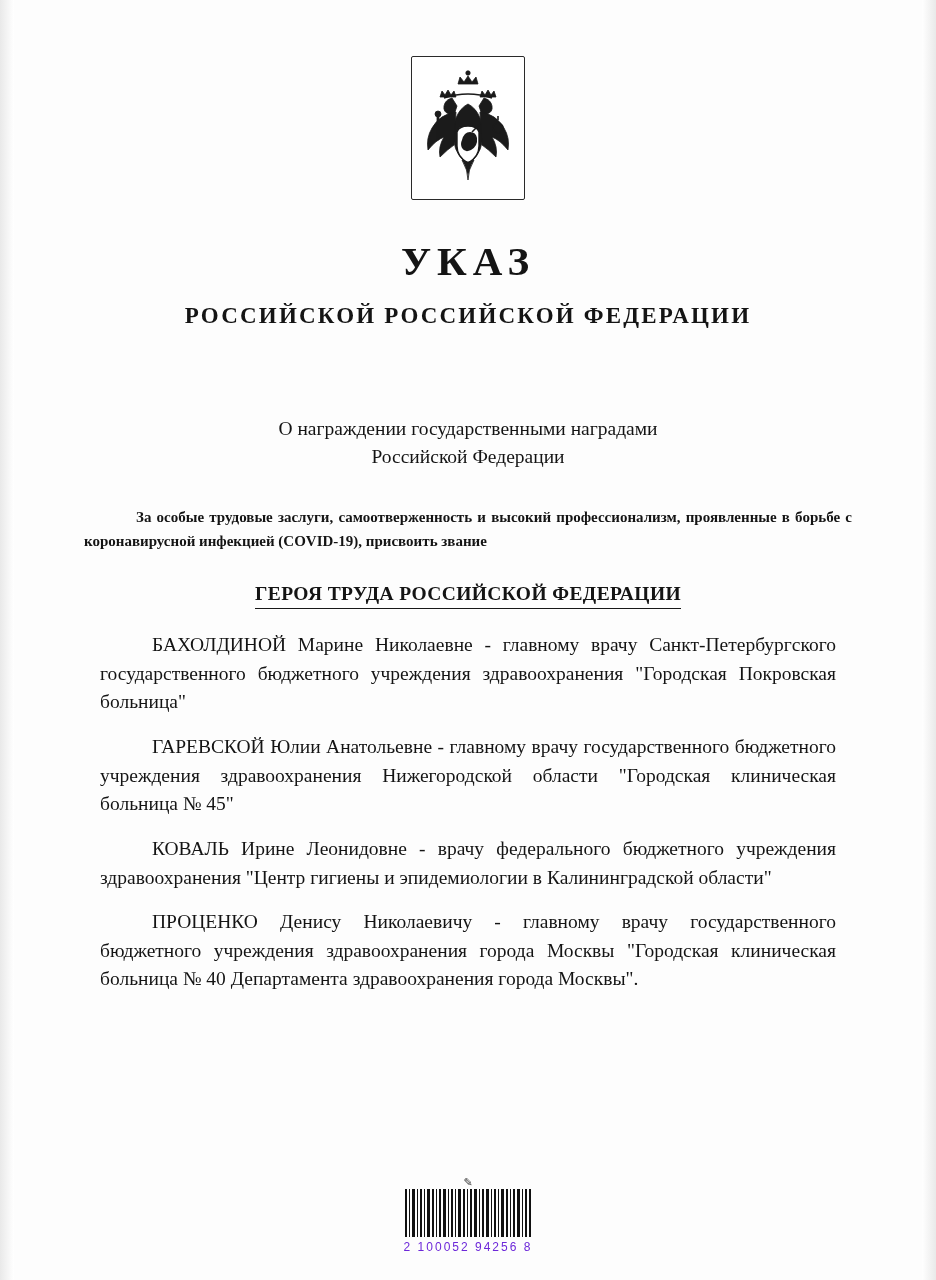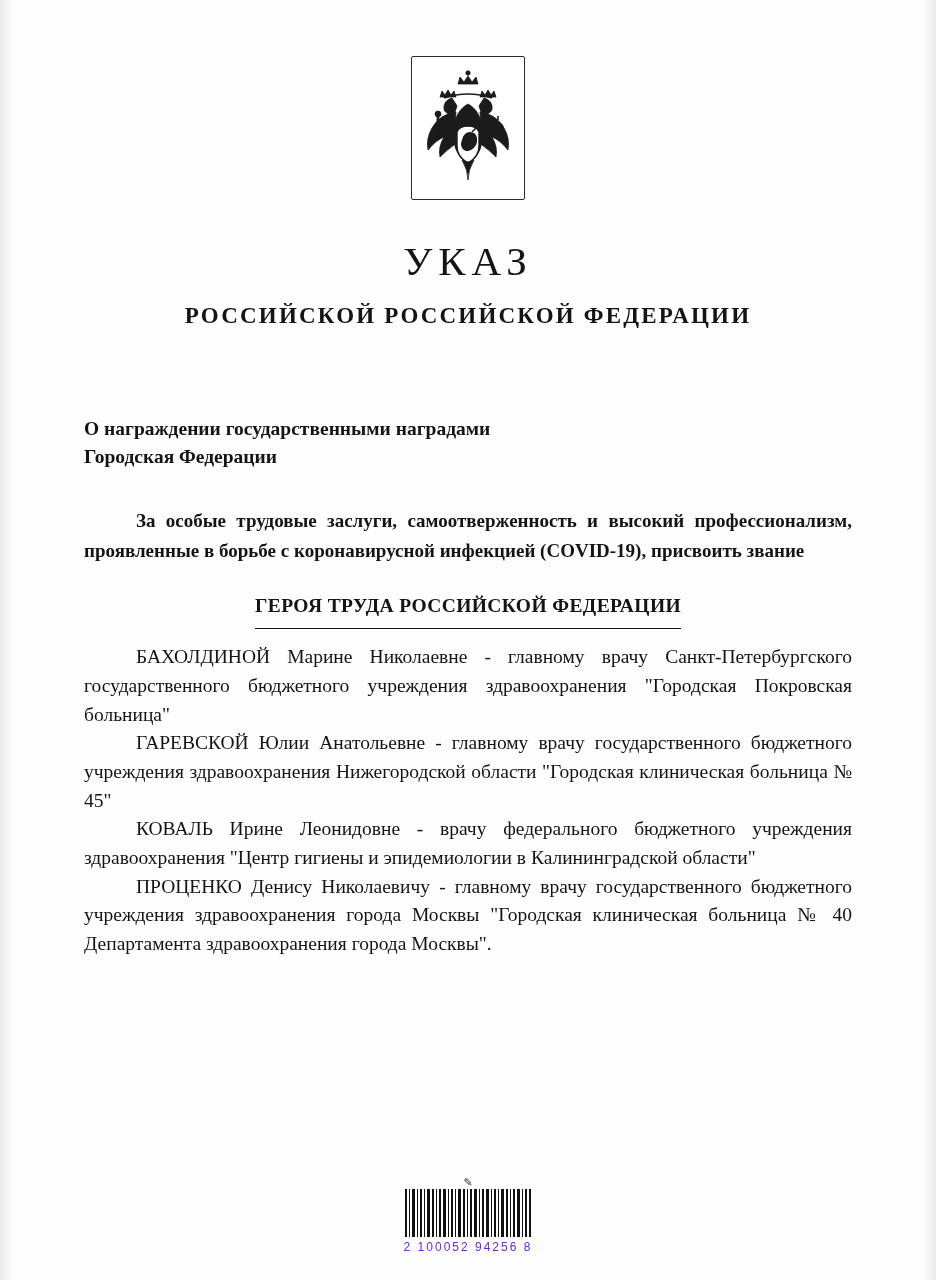--- a/index.html
+++ b/index.html
@@ -40,77 +40,77 @@
     justify-content: center;
     background: #ffffff;
     position: relative;
   }
   .emblem svg { display: block; }
 
   
   .doc-title {
     text-align: center;
     font-size: 41px;
-    font-weight: normal;
+    font-weight: bold;
     letter-spacing: 6px;
     margin-top: 40px;
     line-height: 1.05;
   }
   .doc-subtitle {
     text-align: center;
     font-size: 23px;
     font-weight: bold;
     letter-spacing: 2.2px;
     margin-top: 20px;
   }
 
   
   .subject {
-    text-align: left;
+    text-align: center;
     font-size: 19.5px;
-    font-weight: bold;
+    font-weight: normal;
     line-height: 1.42;
     margin-top: 86px;
   }
 
   
   .preamble {
-    font-size: 19px;
+    font-size: 15px;
     font-weight: bold;
     line-height: 1.55;
     margin-top: 36px;
     text-align: justify;
     text-align-last: left;
     text-indent: 52px;
   }
 
   
   .award-name {
     text-align: center;
     font-size: 19.5px;
     font-weight: bold;
     margin-top: 30px;
     letter-spacing: 0.4px;
   }
   .award-name span {
     border-bottom: 1px solid #171717;
-    padding-bottom: 12px;
+    padding-bottom: 4px;
   }
 
   
   .recipients {
     margin-top: 26px;
   }
   .recipient {
     font-size: 19.5px;
     line-height: 1.47;
     text-align: justify;
     text-align-last: left;
     text-indent: 52px;
-    margin: 0;
+    margin: 16px;
   }
 
   
   .barcode-area {
     position: absolute;
     left: 0;
     right: 0;
     bottom: 26px;
     display: flex;
     flex-direction: column;
@@ -187,21 +187,21 @@
         </g>
       </svg>
     </div>
   </div>
 
   <div class="doc-title">УКАЗ</div>
   <div class="doc-subtitle">РОССИЙСКОЙ РОССИЙСКОЙ ФЕДЕРАЦИИ</div>
 
   <div class="subject">
     <div>О награждении государственными наградами</div>
-    <div>Городская Федерации</div>
+    <div>Российской Федерации</div>
   </div>
 
   <p class="preamble">За особые трудовые заслуги, самоотверженность и высокий профессионализм, проявленные в борьбе с коронавирусной инфекцией (COVID-19), присвоить звание</p>
 
   <div class="award-name">
     <span>ГЕРОЯ ТРУДА РОССИЙСКОЙ ФЕДЕРАЦИИ</span>
   </div>
 
   <div class="recipients">
     <p class="recipient">БАХОЛДИНОЙ Марине Николаевне - главному врачу Санкт-Петербургского государственного бюджетного учреждения здравоохранения "Городская Покровская больница"</p>

